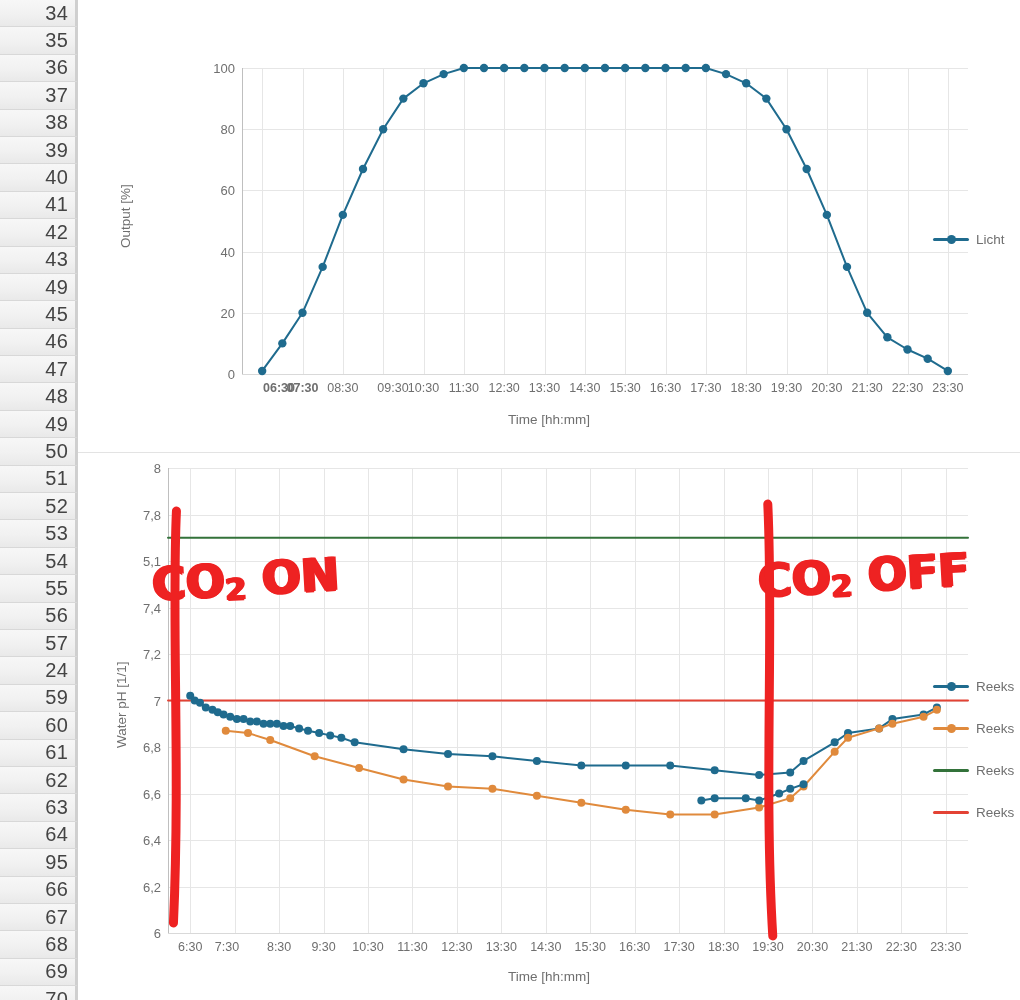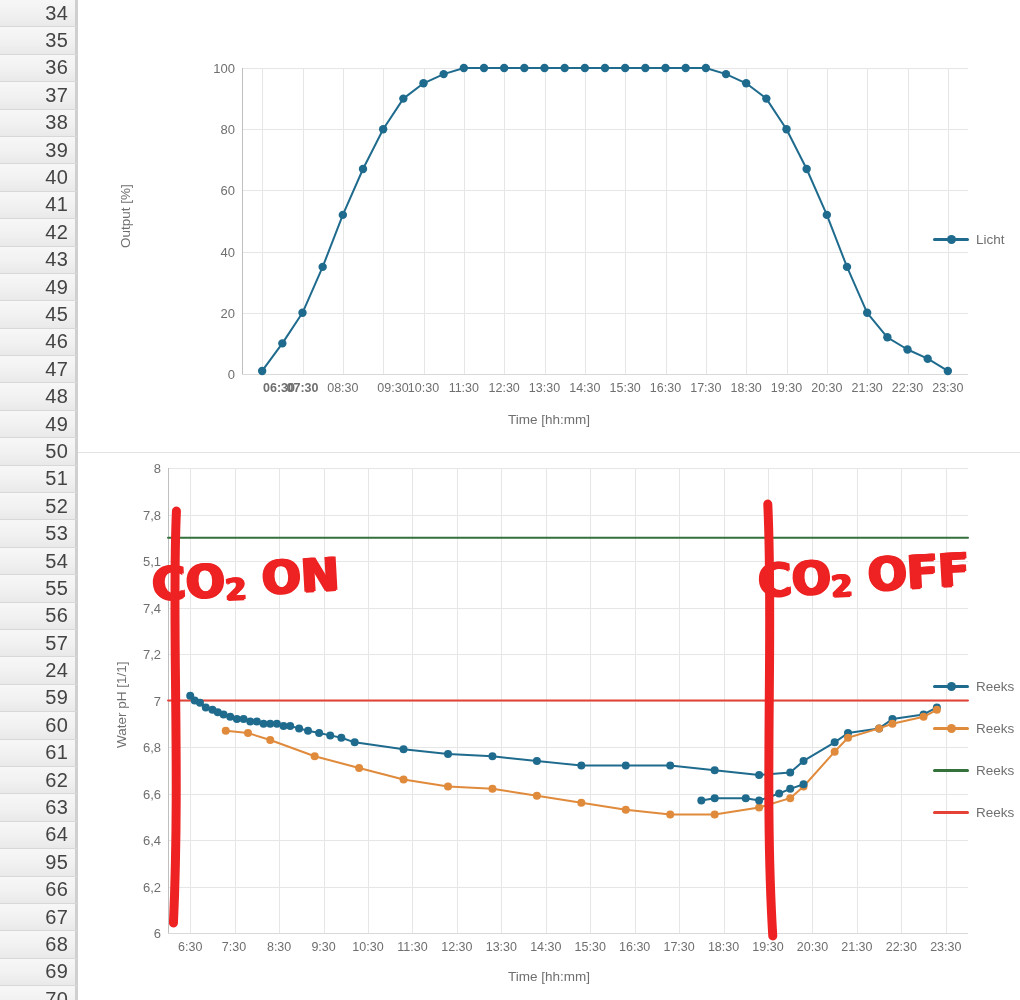--- a/index.html
+++ b/index.html
@@ -281,21 +281,21 @@
         <div class="ytick" style="top: 325.5px;">6,6</div>
         <div class="grid-line h" style="top: 372px;"></div>
         <div class="ytick" style="top: 372px;">6,4</div>
         <div class="grid-line h" style="top: 418.5px;"></div>
         <div class="ytick" style="top: 418.5px;">6,2</div>
         <div class="grid-line h" style="top: 465px; background: rgb(217, 217, 217);"></div>
         <div class="ytick" style="top: 465px;">6</div>
         <div class="grid-line v" style="left: 22.2222px;"></div>
         <div class="xtick" style="left: 22.2222px;">6:30</div>
         <div class="grid-line v" style="left: 66.6667px;"></div>
-        <div class="xtick" style="left: 66px; text-align: right;">7:30</div>
+        <div class="xtick" style="left: 59px; text-align: right;">7:30</div>
         <div class="grid-line v" style="left: 111.111px;"></div>
         <div class="xtick" style="left: 111.111px; text-align: center;">8:30</div>
         <div class="grid-line v" style="left: 155.556px;"></div>
         <div class="xtick" style="left: 155.556px;">9:30</div>
         <div class="grid-line v" style="left: 200px;"></div>
         <div class="xtick" style="left: 200px;">10:30</div>
         <div class="grid-line v" style="left: 244.444px;"></div>
         <div class="xtick" style="left: 244.444px;">11:30</div>
         <div class="grid-line v" style="left: 288.889px;"></div>
         <div class="xtick" style="left: 288.889px;">12:30</div>

